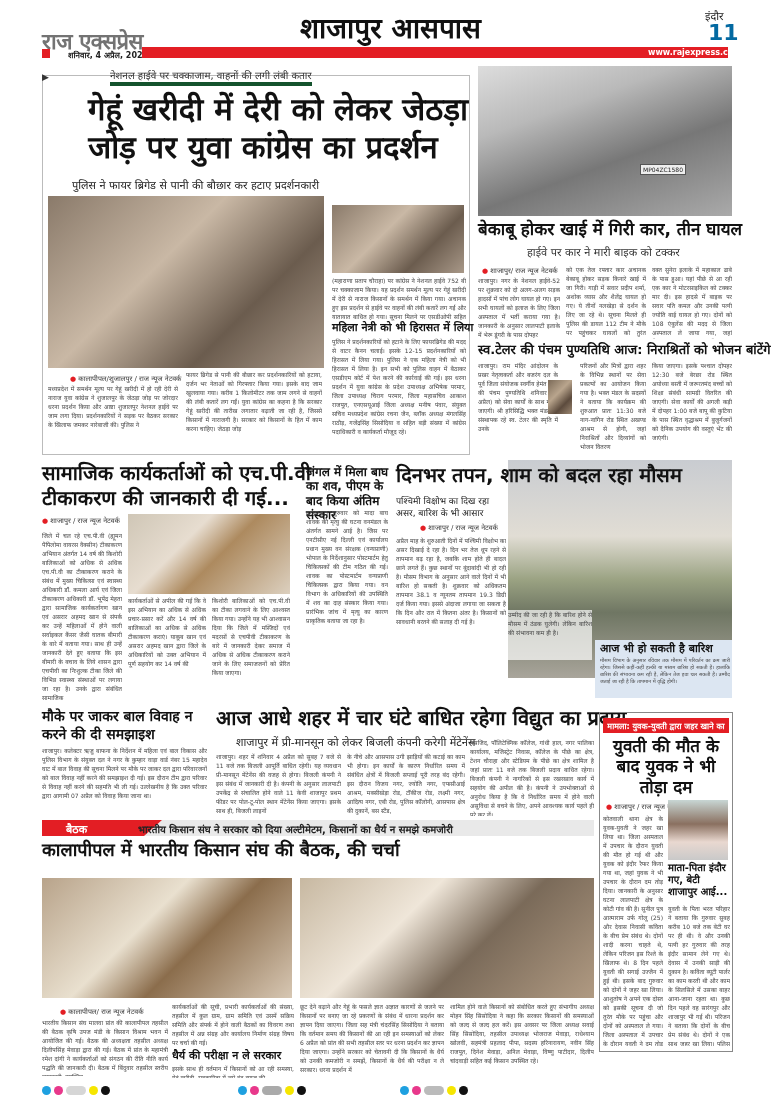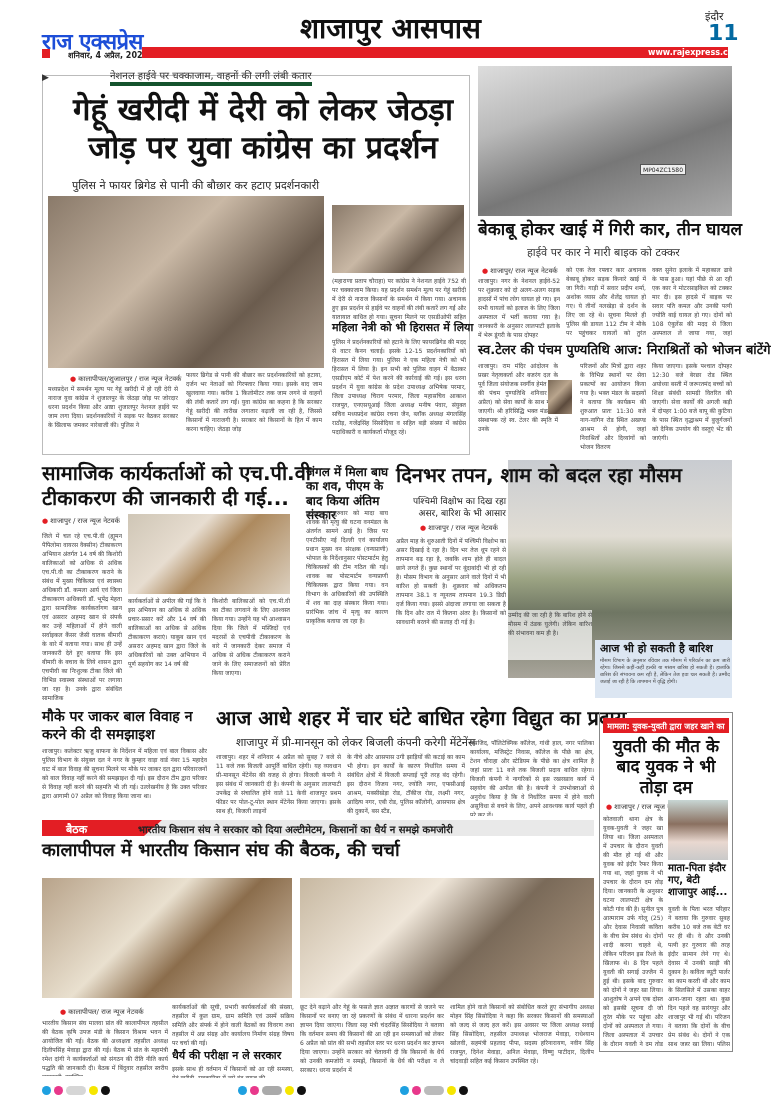--- a/index.html
+++ b/index.html
@@ -1,18 +1,18 @@
 <!DOCTYPE html>
 <html><head>
 <meta charset="utf-8">
 <style>
 *{box-sizing:border-box;margin:0;padding:0}
 body{width:778px;height:1108px;background:#fff;font-family:"DejaVu Sans",sans-serif;color:#222;position:relative;overflow:hidden}
 .abs{position:absolute}
-.masthead-title{left:42px;top:25px;font-size:22px;font-weight:bold;color:#1d4ed8;letter-spacing:-0.5px}
+.masthead-title{left:42px;top:25px;font-size:22px;font-weight:bold;color:#737373;letter-spacing:-0.5px}
 .red-sq{left:42px;top:49px;width:8px;height:9px;background:#e31e24}
 .date{left:68px;top:49px;font-size:8px;font-weight:bold;color:#222}
 .redbar{left:142px;top:47px;width:586px;height:11px;background:#e31e24}
 .page-section{left:300px;top:8px;font-size:28px;font-weight:bold;color:#111}
 .city{left:705px;top:8px;font-size:11px;font-weight:normal;color:#222}
 .pageno{left:708px;top:20px;font-size:22px;font-weight:bold;color:#0369a1}
 .url{left:648px;top:48px;font-size:8px;font-weight:bold;color:#fff}
 .kicker{font-size:10px;color:#333;border-bottom:4px solid #14532d}
 .h-big{font-weight:bold;color:#111;line-height:1.1}
 .sub{font-size:11px;color:#222;font-weight:normal}
@@ -39,21 +39,21 @@
 <div class="abs date">शनिवार, 4 अप्रैल, 2026</div>
 <div class="abs redbar"></div>
 <div class="abs page-section">शाजापुर आसपास</div>
 <div class="abs city">इंदौर</div>
 <div class="abs pageno">11</div>
 <div class="abs url">www.rajexpress.com</div>
 
 <div class="abs box" style="left:42px;top:75px;width:428px;height:380px;border-color:#bbb"></div>
 <div class="abs" style="left:42px;top:72px;font-size:9px;color:#333">▶</div>
 <div class="abs kicker" style="left:110px;top:68px">नेशनल हाईवे पर चक्काजाम, वाहनों की लगी लंबी कतार</div>
-<div class="abs h-big" style="left:58px;top:92px;font-size:31px;width:410px;text-align:center">गेहूं खरीदी में देरी को लेकर जेठड़ा</div>
+<div class="abs h-big" style="left:58px;top:92px;font-size:31px;width:410px;text-align:right">गेहूं खरीदी में देरी को लेकर जेठड़ा</div>
 <div class="abs h-big" style="left:58px;top:130px;font-size:31px;width:410px;text-align:center">जोड़ पर युवा कांग्रेस का  प्रदर्शन</div>
 <div class="abs sub" style="left:72px;top:177px">पुलिस ने फायर ब्रिगेड से पानी की बौछार कर हटाए प्रदर्शनकारी</div>
 <div class="abs photo" style="left:48px;top:196px;width:276px;height:172px"></div>
 <div class="abs photo" style="left:332px;top:205px;width:132px;height:68px"></div>
 <div class="abs byline" style="left:70px;top:374px">कालापीपल/शुजालपुर / राज न्यूज नेटवर्क</div>
 <div class="abs txt" style="left:48px;top:384px;width:130px;height:62px">मध्यप्रदेश में समर्थन मूल्य पर गेहूं खरीदी में हो रही देरी से नाराज युवा कांग्रेस ने शुजालपुर के जेठड़ा जोड़ पर जोरदार धरना प्रदर्शन किया और आष्टा शुजालपुर नेशनल हाईवे पर जाम लगा दिया। प्रदर्शनकारियों ने सड़क पर बैठकर सरकार के खिलाफ जमकर नारेबाजी की। पुलिस ने</div>
 <div class="abs txt" style="left:186px;top:370px;width:136px;height:76px">फायर ब्रिगेड से पानी की बौछार कर प्रदर्शनकारियों को हटाया, दर्जन भर नेताओं को गिरफ्तार किया गया। इसके बाद जाम खुलवाया गया। करीब 1 किलोमीटर तक जाम लगने से वाहनों की लंबी कतारें लग गईं। युवा कांग्रेस का कहना है कि सरकार गेहूं खरीदी की तारीख लगातार बढ़ाती जा रही है, जिससे किसानों में नाराजगी है। सरकार को किसानों के हित में काम करना चाहिए। जेठड़ा जोड़</div>
 <div class="abs txt" style="left:332px;top:276px;width:134px;height:45px">(महाराणा प्रताप चौराहा) पर कांग्रेस ने नेशनल हाईवे 752 बी पर चक्काजाम किया। यह प्रदर्शन समर्थन मूल्य पर गेहूं खरीदी में देरी से नाराज किसानों के समर्थन में किया गया। अचानक हुए इस प्रदर्शन से हाईवे पर वाहनों की लंबी कतारें लग गईं और यातायात बाधित हो गया। सूचना मिलने पर एसडीओपी सहित भारी पुलिस बल मौके पर पहुंचा।</div>
 <div class="abs h-big" style="left:332px;top:322px;font-size:11px">महिला नेत्री को भी हिरासत में लिया</div>
 <div class="abs txt" style="left:332px;top:337px;width:134px;height:110px">पुलिस ने प्रदर्शनकारियों को हटाने के लिए फायरब्रिगेड की मदद से वाटर कैनन चलाई। इसके 12-15 प्रदर्शनकारियों को हिरासत में लिया गया। पुलिस ने एक महिला नेत्री को भी हिरासत में लिया है। इन सभी को पुलिस वाहन में बैठाकर एसडीएम कोर्ट में पेश करने की कार्रवाई की गई। इस धरना प्रदर्शन में युवा कांग्रेस के प्रदेश उपाध्यक्ष अभिषेक परमार, जिला उपाध्यक्ष चिराग परमार, जिला महासचिव आकाश राजपूत, एनएसयूआई जिला अध्यक्ष मनीष पंवार, संयुक्त सचिव मध्यप्रदेश कांग्रेस रचना जैन, ब्लॉक अध्यक्ष मंगलसिंह राठौड़, गजेंद्रसिंह सिसोदिया व सहित बड़ी संख्या में कांग्रेस पदाधिकारी व कार्यकर्ता मौजूद रहे।</div>
@@ -79,21 +79,21 @@
 <div class="abs txt" style="left:42px;top:531px;width:80px;height:170px">जिले में चल रहे एच.पी.वी (ह्यूमन पैपिलोमा वायरस वैक्सीन) टीकाकरण अभियान अंतर्गत 14 वर्ष की किशोरी बालिकाओं को अधिक से अधिक एच.पी.वी का टीकाकरण कराने के संबंध में मुख्य चिकित्सा एवं स्वास्थ्य अधिकारी डॉ. कमला आर्य एवं जिला टीकाकरण अधिकारी डॉ. भूपेंद्र मेहता द्वारा सामाजिक कार्यकर्तागण खान एवं असरार अहमद खान से संपर्क कर उन्हें महिलाओं में होने वाली सर्वाइकल कैंसर जैसी घातक बीमारी के बारे में बताया गया। साथ ही उन्हें जानकारी देते हुए बताया कि इस बीमारी के बचाव के लिये शासन द्वारा एचपीवी का निःशुल्क टीका जिले की विभिन्न स्वास्थ्य संस्थाओं पर लगाया जा रहा है। उनके द्वारा संबंधित सामाजिक</div>
 <div class="abs photo4" style="left:128px;top:514px;width:162px;height:80px"></div>
 <div class="abs txt" style="left:128px;top:596px;width:78px;height:104px">कार्यकर्ताओं से अपील की गई कि वे इस अभियान का अधिक से अधिक प्रचार-प्रसार करें और 14 वर्ष की बालिकाओं का अधिक से अधिक टीकाकरण कराएं। याकूब खान एवं असरार अहमद खान द्वारा जिले के अधिकारियों को उक्त अभियान में पूर्ण सहयोग कर 14 वर्ष की</div>
 <div class="abs txt" style="left:212px;top:596px;width:78px;height:104px">किशोरी बालिकाओं को एच.पी.वी का टीका लगवाने के लिए आश्वस्त किया गया। उन्होंने यह भी आश्वासन दिया कि जिले में मस्जिदों एवं मदरसों से एचपीवी टीकाकरण के बारे में जानकारी देकर समाज में अधिक से अधिक टीकाकरण कराने जाने के लिए समाजजनों को प्रेरित किया जाएगा।</div>
 
 <div class="abs h-big" style="left:306px;top:465px;font-size:12px;width:86px;line-height:1.2">जंगल में मिला बाघ का शव, पीएम के बाद किया अंतिम संस्कार</div>
 <div class="abs txt" style="left:306px;top:508px;width:82px;height:192px">बुरहानपुर। गुरुवार को मादा बाघ शावक की मृत्यु की घटना वनमंडल के अंतर्गत सामने आई है। जिस पर एनटीसीए नई दिल्ली एवं कार्यालय प्रधान मुख्य वन संरक्षक (वन्यप्राणी) भोपाल के निर्देशानुसार पोस्टमार्टम हेतु चिकित्सकों की टीम गठित की गई। शावक का पोस्टमार्टम वन्यप्राणी चिकित्सक द्वारा किया गया। वन विभाग के अधिकारियों की उपस्थिति में शव का दाह संस्कार किया गया। प्रारंभिक जांच में मृत्यु का कारण प्राकृतिक बताया जा रहा है।</div>
 
 <div class="abs photo3" style="left:508px;top:460px;width:224px;height:218px"></div>
 <div class="abs h-big" style="left:396px;top:464px;font-size:20px">दिनभर तपन, शाम को बदल रहा मौसम</div>
-<div class="abs sub" style="left:396px;top:496px;width:110px;font-size:9px;line-height:1.3;text-align:right">पश्चिमी विक्षोभ का दिख रहा असर, बारिश के भी आसार</div>
+<div class="abs sub" style="left:396px;top:496px;width:110px;font-size:9px;line-height:1.3;text-align:left">पश्चिमी विक्षोभ का दिख रहा असर, बारिश के भी आसार</div>
 <div class="abs byline" style="left:420px;top:523px">शाजापुर / राज न्यूज नेटवर्क</div>
 <div class="abs txt" style="left:396px;top:536px;width:110px;height:162px">अप्रैल माह के शुरुआती दिनों में पश्चिमी विक्षोभ का असर दिखाई दे रहा है। दिन भर तेज धूप रहने से तापमान बढ़ रहा है, जबकि शाम होते ही बादल छाने लगते हैं। कुछ स्थानों पर बूंदाबांदी भी हो रही है। मौसम विभाग के अनुसार आने वाले दिनों में भी बारिश हो सकती है। शुक्रवार को अधिकतम तापमान 38.1 व न्यूनतम तापमान 19.3 डिग्री दर्ज किया गया। इससे अंदाजा लगाया जा सकता है कि दिन और रात में कितना अंतर है। किसानों को सावधानी बरतने की सलाह दी गई है।</div>
 <div class="abs txt" style="left:508px;top:610px;width:84px;height:50px;background:rgba(255,255,255,0.7)">उम्मीद की जा रही है कि बारिश होने से मौसम में ठंडक घुलेगी। लेकिन बारिश की संभावना कम ही है।</div>
 <div class="abs bluebox" style="left:595px;top:640px;width:137px;height:58px"></div>
 <div class="abs h-big" style="left:600px;top:643px;font-size:11px">आज भी हो सकती है बारिश</div>
 <div class="abs txt" style="left:600px;top:657px;width:130px;height:40px;font-size:5px;line-height:7px">मौसम विभाग के अनुसार रविवार तक मौसम में परिवर्तन का क्रम जारी रहेगा। जिससे कहीं-कहीं हल्की या मध्यम बारिश हो सकती है। हालांकि बारिश की संभावना कम रही है, लेकिन तेज हवा चल सकती है। उम्मीद जताई जा रही है कि तापमान में वृद्धि होगी।</div>
 
 <div class="abs h-big" style="left:42px;top:708px;font-size:14px;width:165px;line-height:1.25">मौके पर जाकर बाल विवाह न करने की दी समझाइश</div>
 <div class="abs txt" style="left:42px;top:746px;width:165px;height:70px">शाजापुर। कलेक्टर ऋजु बाफना के निर्देशन में महिला एवं बाल विकास और पुलिस विभाग के संयुक्त दल ने नगर के कुम्हार वाड़ा वार्ड नंबर 15 महादेव घाट में बाल विवाह की सूचना मिलने पर मौके पर जाकर दल द्वारा परिवारजनों को बाल विवाह नहीं करने की समझाइश दी गई। इस दौरान टीम द्वारा परिवार से विवाह नहीं करने की सहमति भी ली गई। उल्लेखनीय है कि उक्त परिवार द्वारा आगामी 07 अप्रैल को विवाह किया जाना था।</div>
 

